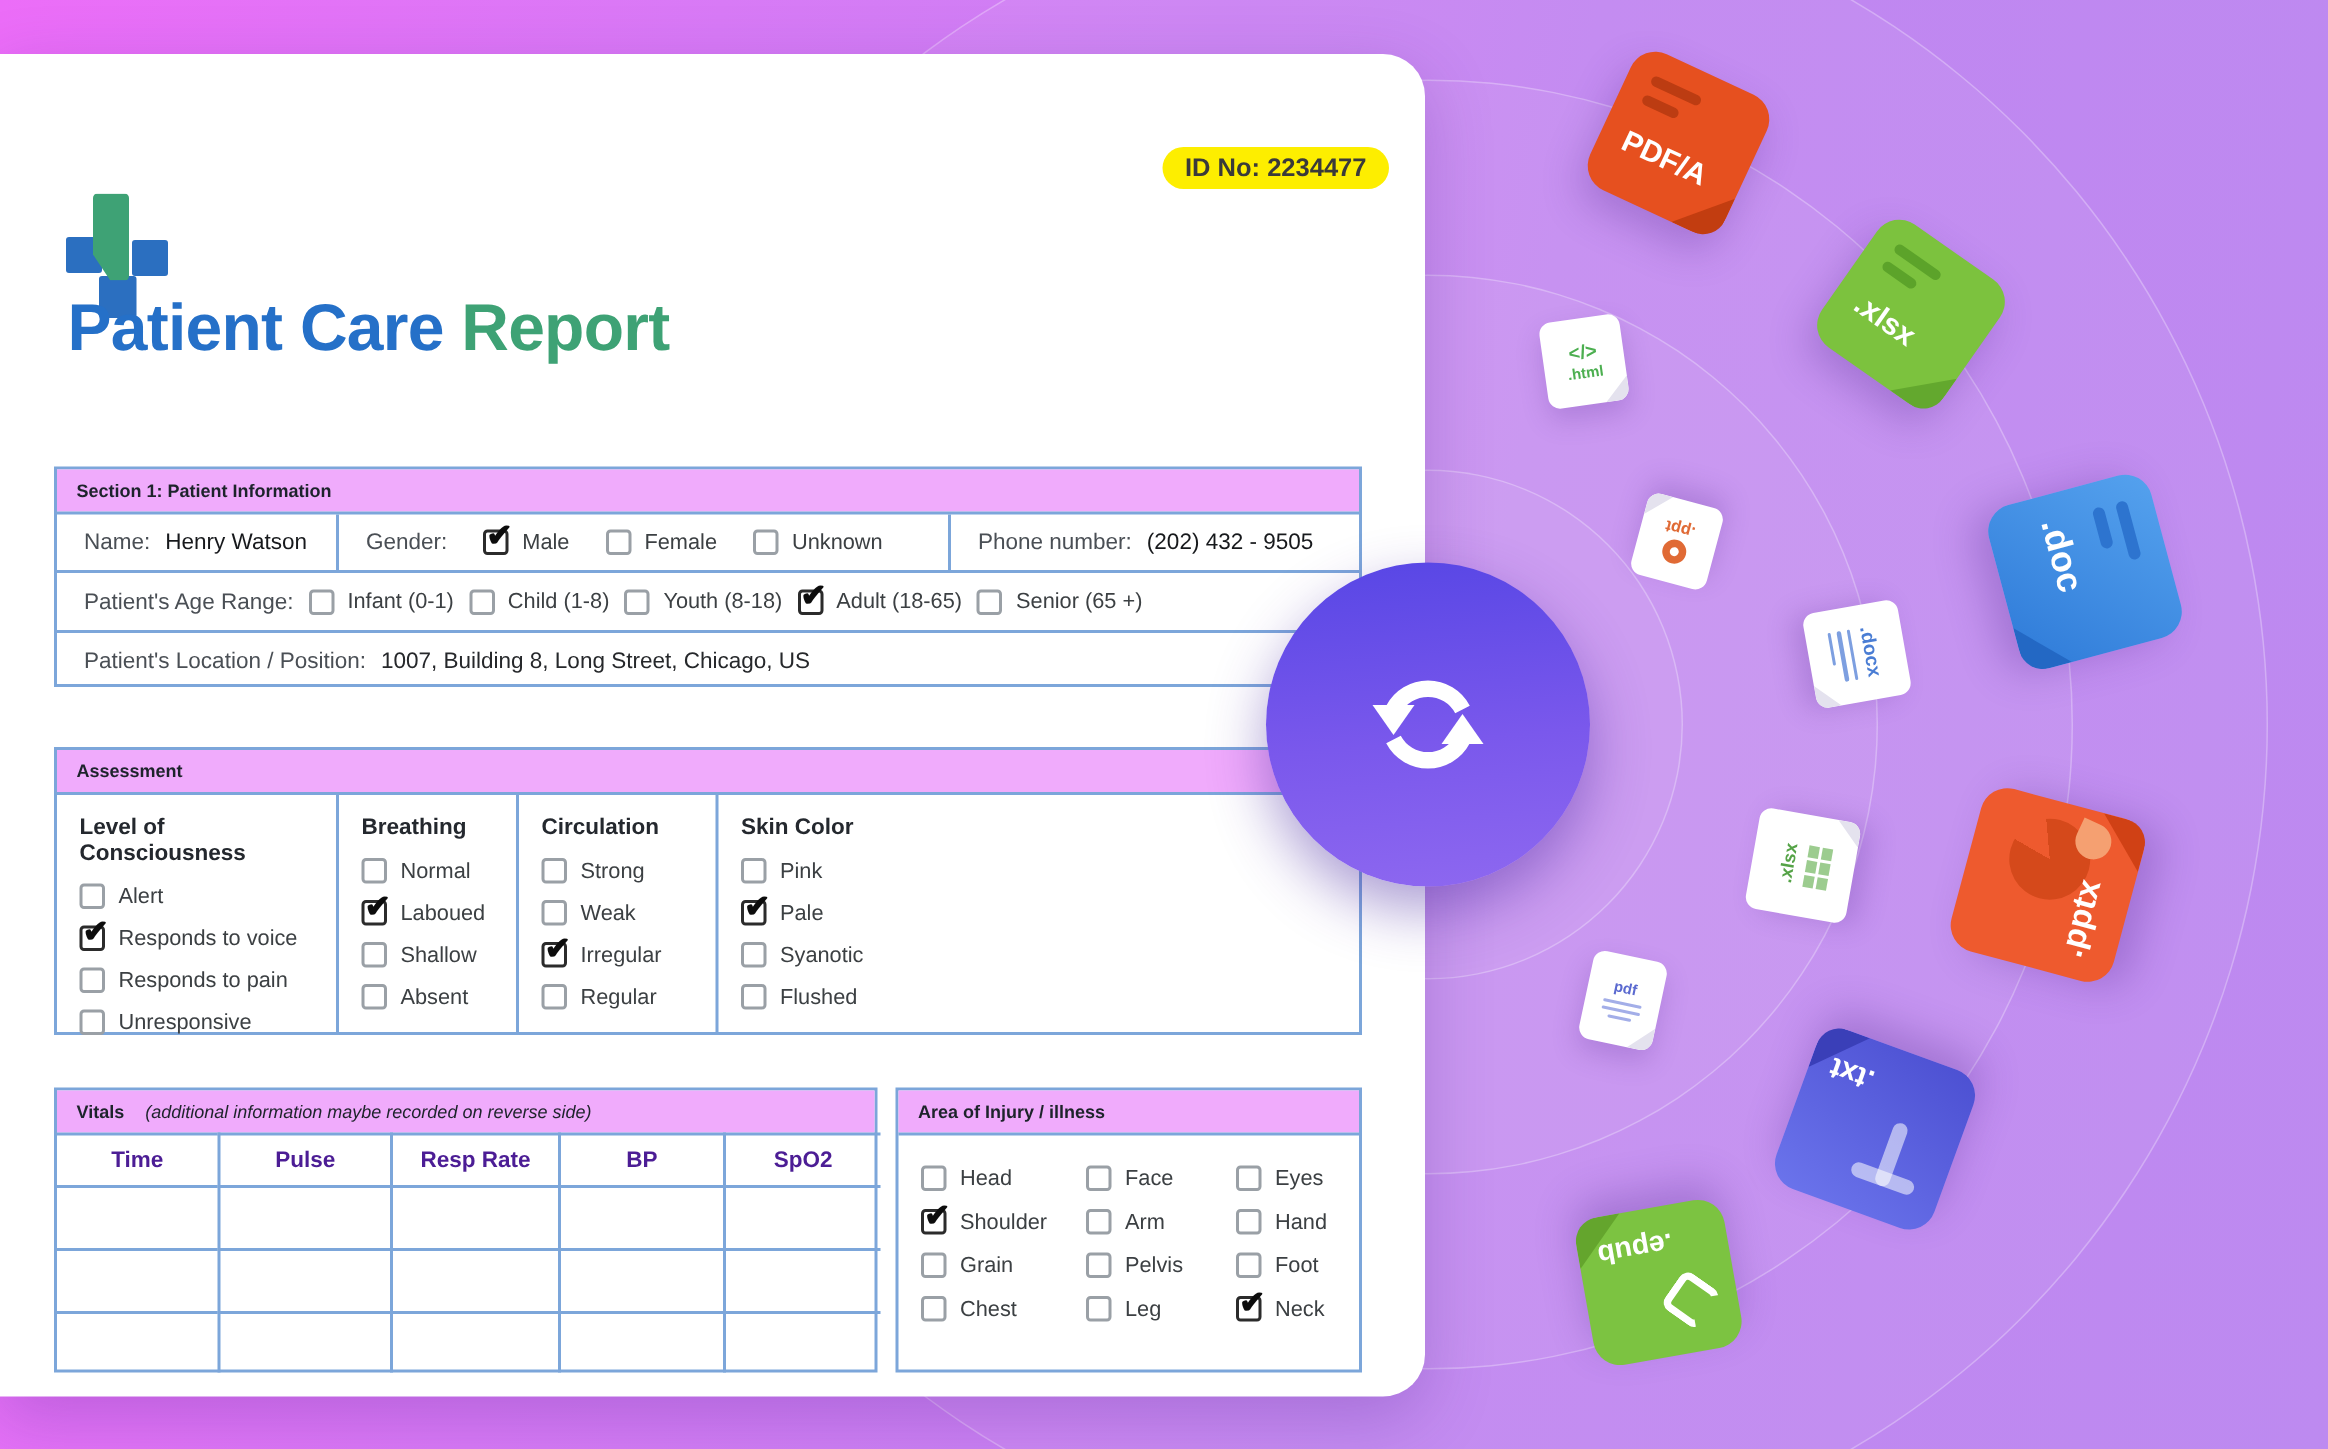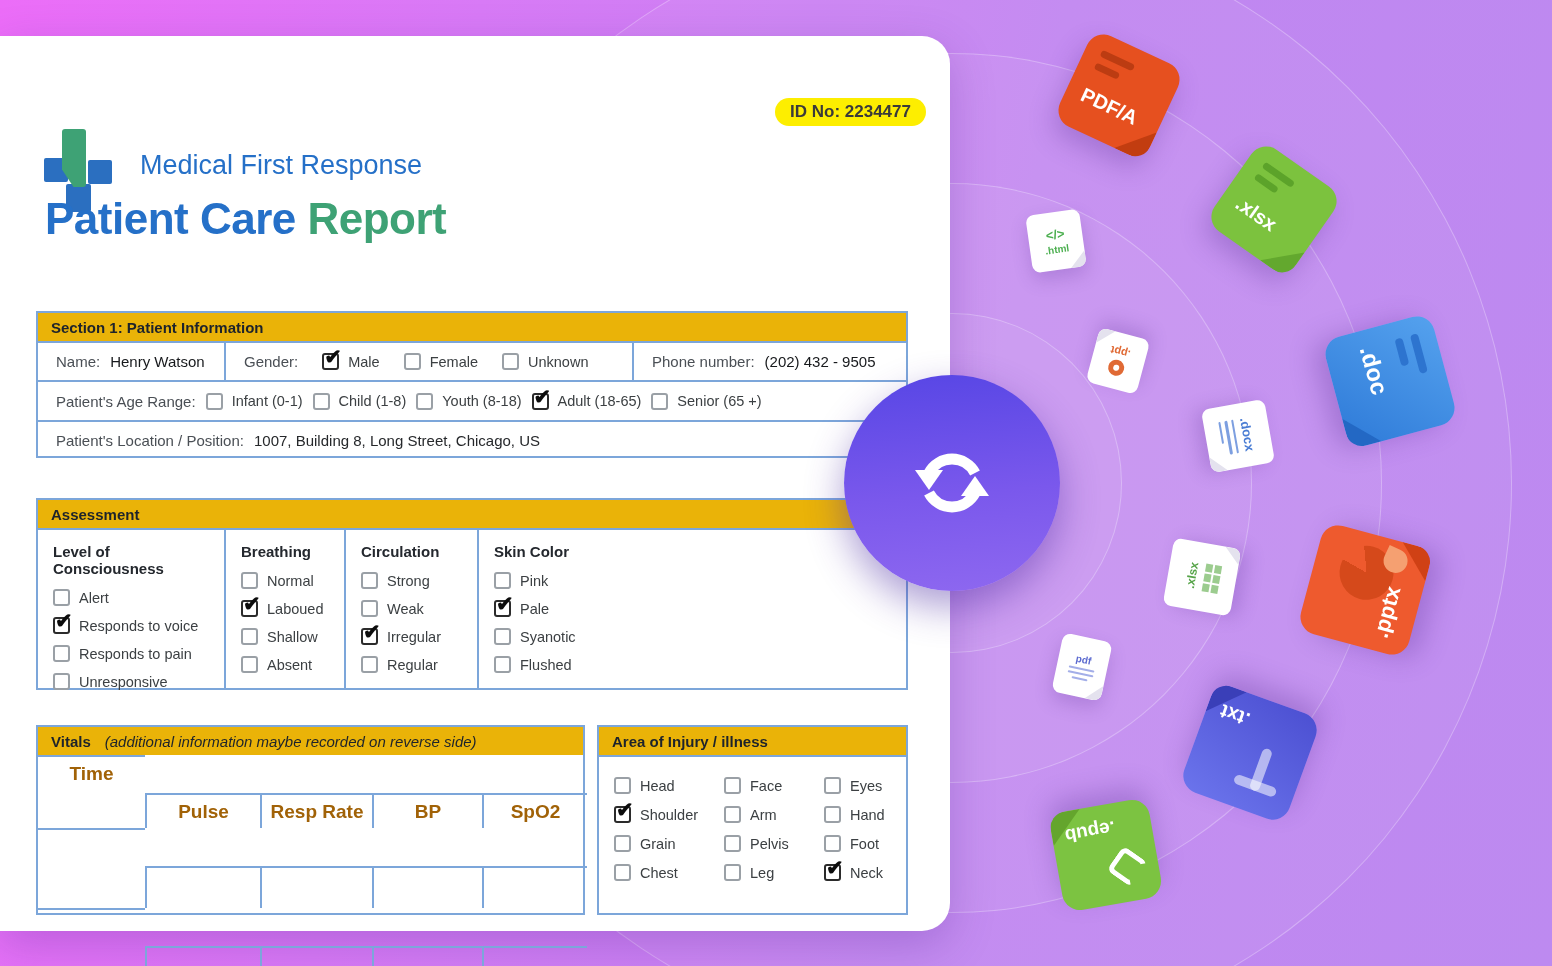--- a/index.html
+++ b/index.html
@@ -20,21 +20,21 @@
   .logo .g  { position:absolute; left:18px; top:5px; width:24px; height:58px; background:#3ea275;
               border-radius:3px; clip-path:polygon(0 0,100% 0,100% 100%,48% 100%,0 70%); }
   .brand-name { position:absolute; left:140px; top:114px; font-size:27px; font-weight:500; color:#2570c8; }
   .main-title { position:absolute; left:45px; top:158px; font-size:44px; font-weight:700; letter-spacing:-0.5px; }
   .main-title .t-blue { color:#2570c8; }
   .main-title .t-green { color:#3ea275; }
   .id-badge { position:absolute; left:775px; top:62px; background:#fdee00; border-radius:14px;
               padding:4px 15px; font-size:17px; font-weight:700; color:#3a3a3a; }
   
   .tbl { position:absolute; border:2px solid #7ca6da; background:#fff; }
-  .tbl-head { background:#eab308; font-size:15px; font-weight:700; color:#1d232b;
+  .tbl-head { background:#f0abfc; font-size:12px; font-weight:700; color:#1d232b;
               padding:6px 13px; height:28px; line-height:17px; }
   .lbl { color:#4a4f55; font-size:15px; }
   .val { color:#17191c; font-size:15px; font-weight:500; }
   
   .cb-item { display:flex; align-items:center; gap:9px; }
   .cb { position:relative; width:17px; height:17px; min-width:17px; border:2px solid #9aa0a6;
         border-radius:3px; background:#fff; display:inline-block; }
   .cb[data-checked="true"] { border-color:#2b2b2b; }
   .cb[data-checked="true"]::after { content:"✔"; position:absolute; left:0px; top:-10px;
         font-size:21px; font-weight:700; color:#0c0c0c; }
@@ -45,23 +45,23 @@
   .vline { border-left:2px solid #7ca6da; height:100%; }
   
   .as-body { display:flex; border-top:2px solid #7ca6da; height:160px; }
   .as-col { padding:13px 0 0 15px; }
   .as-col + .as-col { border-left:2px solid #7ca6da; }
   .as-title { font-size:15px; font-weight:700; color:#24282e; margin-bottom:12px; }
   .as-col .cb-item { margin-bottom:11px; }
   
   .vt-grid { display:grid; grid-template-columns:107px 115px 112px 110px 105px; }
   .vt-grid > div { border-top:2px solid #7ca6da; }
-  .vt-grid > div + div { border-left:2px solid #7ca6da;margin-top:38px; }
+  .vt-grid > div + div { border-left:2px solid #7ca6da; }
   .vt-col-h { height:35px; display:flex; align-items:center; justify-content:center;
-              font-size:19px; font-weight:700; color:#a16207; }
+              font-size:15px; font-weight:700; color:#4c1d95; }
   .vt-cell { height:42px; }
   .vt-note { font-style:italic; font-weight:500; margin-left:14px; }
   
   .inj-body { border-top:2px solid #7ca6da; padding:20px 0 0 15px; display:grid;
               grid-template-columns:110px 100px 1fr; row-gap:12px; height:160px; align-content:start; }
   
   .sync { position:absolute; left:844px; top:375px; width:216px; height:216px; border-radius:50%;
           background:linear-gradient(175deg,#5746e5 0%, #7a58ec 55%, #8e68f0 100%);
           box-shadow:0 16px 38px rgba(70,40,160,0.45); z-index:5;
           display:flex; align-items:center; justify-content:center; }
@@ -96,21 +96,20 @@
   <div class="ring" style="left:392px; top:-77px; width:1120px; height:1120px;"></div>
 
   <div class="card">
 
     <div class="logo">
       <span class="sq" style="left:0;  top:34px; width:24px; height:24px;"></span>
       <span class="sq" style="left:44px;top:36px; width:24px; height:24px;"></span>
       <span class="sq" style="left:22px;top:60px; width:25px; height:28px;"></span>
       <span class="g"></span>
     </div>
-    <div class="brand-name">Medical First Response</div>
     <div class="main-title"><span class="t-blue">Patient Care</span><span> </span><span class="t-green">Report</span></div>
     <div class="id-badge">ID No: 2234477</div>
 
     <div class="tbl" style="left:36px; top:275px; width:872px; height:147px;">
       <div class="tbl-head">Section 1: Patient Information</div>
       <div class="s1-row" style="height:39px;">
         <div class="s1-cell" style="width:186px;">
           <span class="lbl">Name:</span>
           <span class="val">Henry Watson</span>
         </div>

